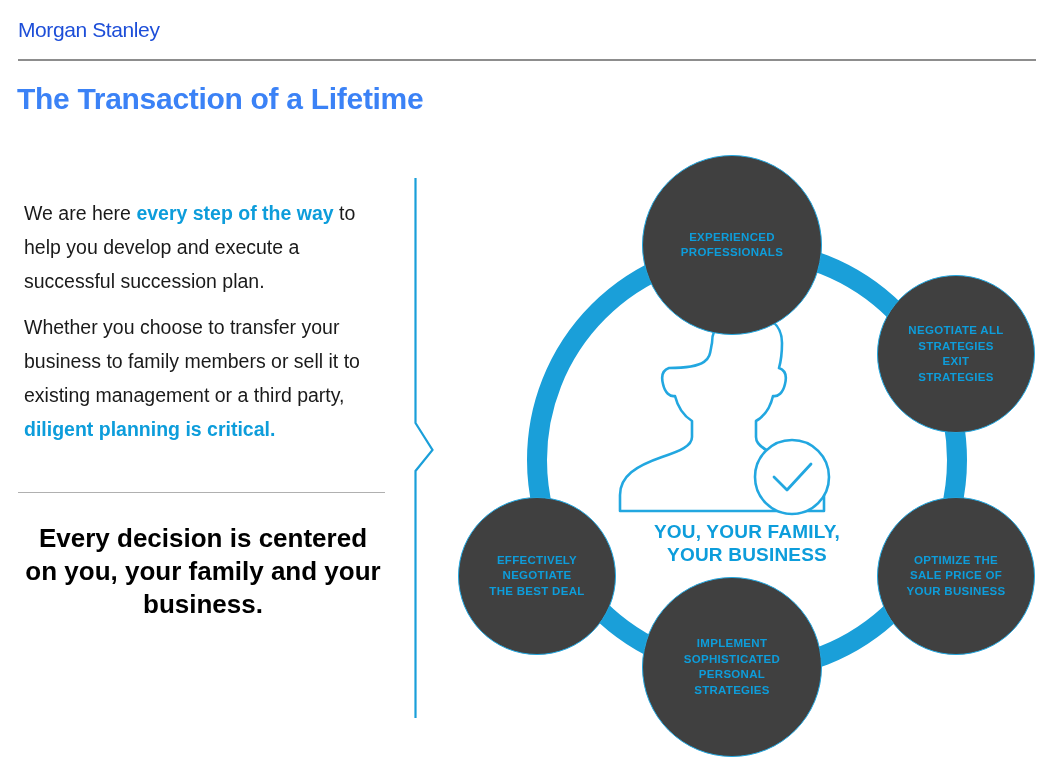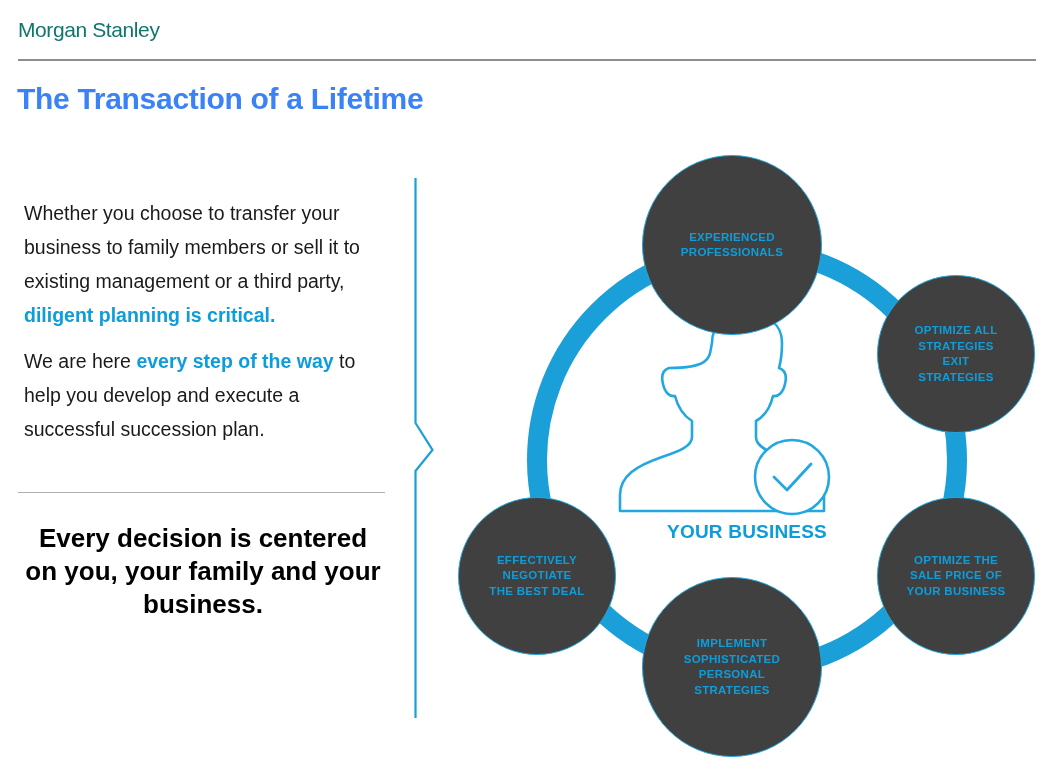--- a/index.html
+++ b/index.html
@@ -16,21 +16,21 @@
     color: #000000;
   }
 
   
   #brand {
     position: absolute;
     left: 18px;
     top: 18px;
     font-size: 21px;
     letter-spacing: -0.4px;
-    color: #0f766e;
+    color: #1d4ed8;
     white-space: nowrap;
   }
   #header-rule {
     position: absolute;
     left: 18px;
     top: 59px;
     width: 1018px;
     height: 2px;
     background: #8d8d8d;
   }
@@ -138,22 +138,22 @@
   }
 </style>
 </head>
 <body>
 
 <div id="brand">Morgan Stanley</div>
 <div id="header-rule"></div>
 <div id="page-title">The Transaction of a Lifetime</div>
 
 <div id="left-col">
+  <div class="para"><span>We are here </span><span class="hl">every step of the way</span><span> to help you develop and execute a successful succession plan.</span></div>
   <div class="para"><span>Whether you choose to transfer your business to family members or sell it to existing management or a third party, </span><span class="hl">diligent planning is critical.</span></div>
-  <div class="para"><span>We are here </span><span class="hl">every step of the way</span><span> to help you develop and execute a successful succession plan.</span></div>
 </div>
 
 <div id="left-rule"></div>
 <div id="callout">Every decision is centered on you, your family and your business.</div>
 
 <svg id="divider" viewBox="0 0 50 570">
   <path d="M 15.5 13 L 15.5 258 L 32.5 285 L 15.5 306 L 15.5 553" fill="none" stroke="#1a9fd9" stroke-width="2.2" stroke-linejoin="miter" stroke-linecap="butt"></path>
 </svg>
 
 <div id="diagram">
@@ -185,33 +185,34 @@
                C 274 203, 269 190, 272 178 Z"></path>
     </g>
 
     <g>
       <circle cx="352" cy="312" r="37" fill="#ffffff" stroke="#22a7e0" stroke-width="2.6"></circle>
       <path d="M 334 312 L 347 325 L 371 299" fill="none" stroke="#22a7e0" stroke-width="2.8" stroke-linecap="round" stroke-linejoin="round"></path>
     </g>
   </svg>
 
   <div id="center-label">
+    <div>YOU, YOUR FAMILY,</div>
     <div>YOUR BUSINESS</div>
   </div>
 
   <div class="bubble" style="left:202px; top:-10px; width:180px; height:180px;">
     <div class="bubble-label">
       <div>EXPERIENCED</div>
       <div>PROFESSIONALS</div>
     </div>
   </div>
 
   <div class="bubble" style="left:437px; top:110px; width:158px; height:158px;">
     <div class="bubble-label">
-      <div>OPTIMIZE ALL</div>
+      <div>NEGOTIATE ALL</div>
       <div>STRATEGIES</div>
       <div>EXIT</div>
       <div>STRATEGIES</div>
     </div>
   </div>
 
   <div class="bubble" style="left:437px; top:332px; width:158px; height:158px;">
     <div class="bubble-label">
       <div>OPTIMIZE THE</div>
       <div>SALE PRICE OF</div>

